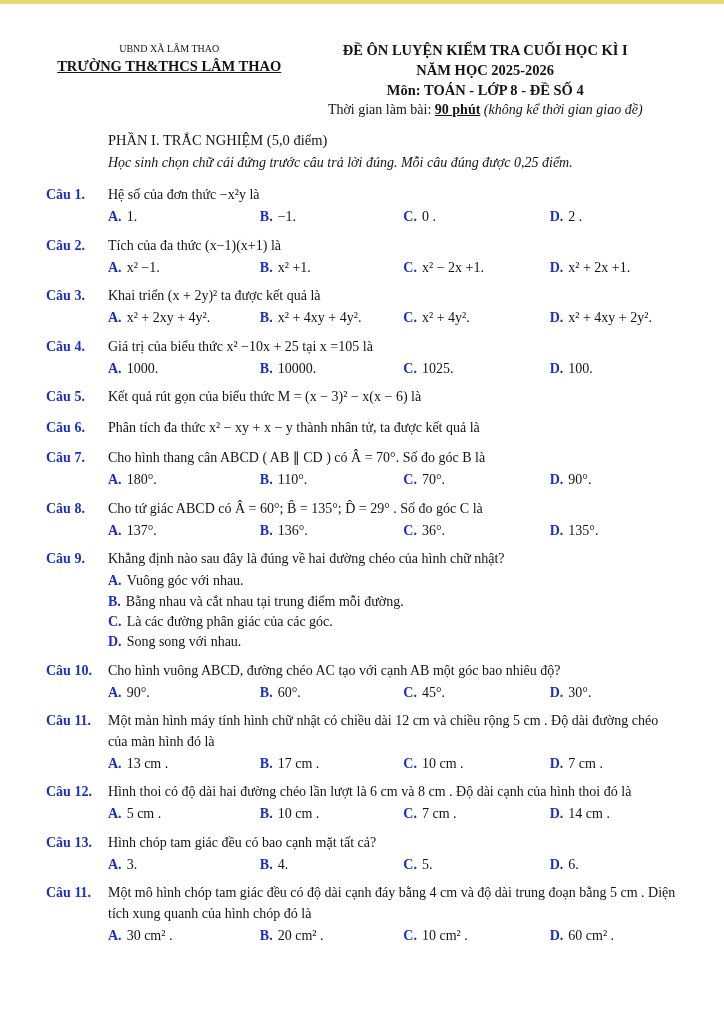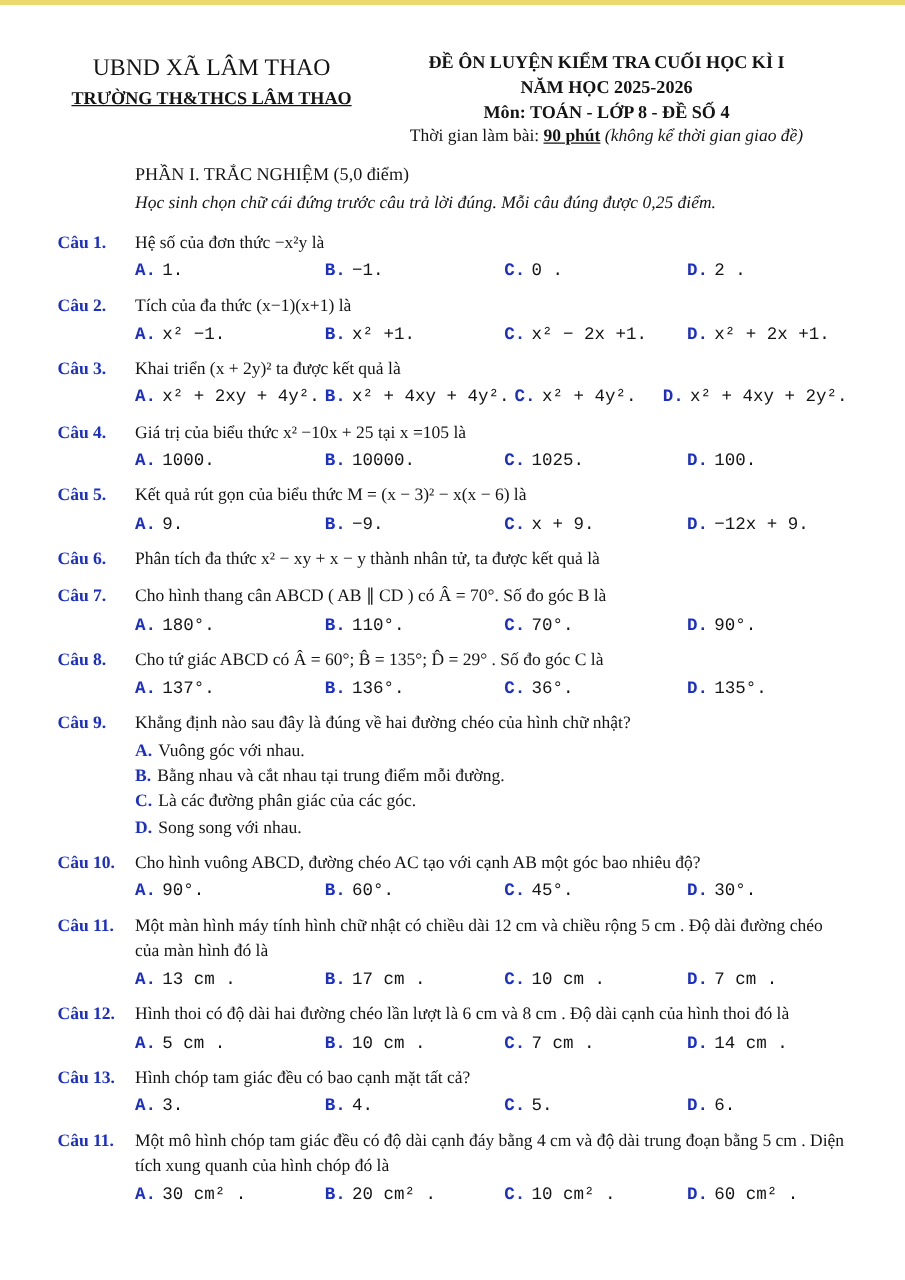--- a/index.html
+++ b/index.html
@@ -12,34 +12,34 @@
     position:relative;
   }
   .top-rule{
     position:absolute;top:0;left:0;right:0;height:4px;
     background:var(--top-rule,#ecd96e);
   }
   .page{padding:40px 46px 0 46px;}
   .header{display:flex;margin-bottom:6px;}
   .header-left{width:39%;text-align:center;padding-top:2px;}
   .header-right{width:61%;text-align:center;}
-  .hl1{font-size:19px;line-height:1.4;}
+  .hl1{font-size:10px;line-height:1.4;}
   .hl2{font-size:14.5px;font-weight:bold;text-decoration:underline;line-height:1.5;}
   .hr-bold{font-size:14.5px;font-weight:bold;line-height:1.38;}
   .hr4{font-size:14px;margin-top:2px;}
   .bold-underline{font-weight:bold;text-decoration:underline;}
   .italic{font-style:italic;}
   .section-heading{font-weight:normal;font-size:14.5px;margin:14px 0 6px 62px;}
   .instruction{font-style:italic;font-size:14px;margin:0 0 14px 62px;}
   .question{display:flex;font-size:14px;line-height:1.45;margin-bottom:8px;}
   .q-label{flex:0 0 62px;width:62px;color:var(--accent,#1b2fc6);font-weight:bold;}
   .q-body{flex:1;min-width:0;}
   .q-text{margin-bottom:2px;}
   .options-row{display:grid;grid-template-columns:1.06fr 1fr 1.02fr 0.92fr;column-gap:4px;margin-top:2px;}
-  .options-row .option{white-space:nowrap;overflow:visible;font-family:Liberation Mono, monospace;}
+  .options-row .option{white-space:nowrap;overflow:visible;}
   .options-stack .option{display:block;white-space:normal;}
   .opt-letter{color:var(--accent,#1b2fc6);font-weight:bold;margin-right:5px;}
 </style>
 </head>
 <body>
 
 <div class="top-rule"></div>
 
 <div class="page">
 
@@ -109,26 +109,20 @@
             <div class="option"><span class="opt-letter">C.</span><span>1025.</span></div>
             <div class="option"><span class="opt-letter">D.</span><span>100.</span></div>
           </div>
     </div>
   </div>
 
   <div class="question">
     <div class="q-label">Câu 5.</div>
     <div class="q-body">
       <div class="q-text">Kết quả rút gọn của biểu thức M = (x − 3)² − x(x − 6) là</div>
-      <div class="options options-row">
-            <div class="option"><span class="opt-letter">A.</span><span>9.</span></div>
-            <div class="option"><span class="opt-letter">B.</span><span>−9.</span></div>
-            <div class="option"><span class="opt-letter">C.</span><span>x + 9.</span></div>
-            <div class="option"><span class="opt-letter">D.</span><span>−12x + 9.</span></div>
-          </div>
     </div>
   </div>
 
   <div class="question">
     <div class="q-label">Câu 6.</div>
     <div class="q-body">
       <div class="q-text">Phân tích đa thức x² − xy + x − y  thành nhân tử, ta được kết quả là</div>
     </div>
   </div>
 

